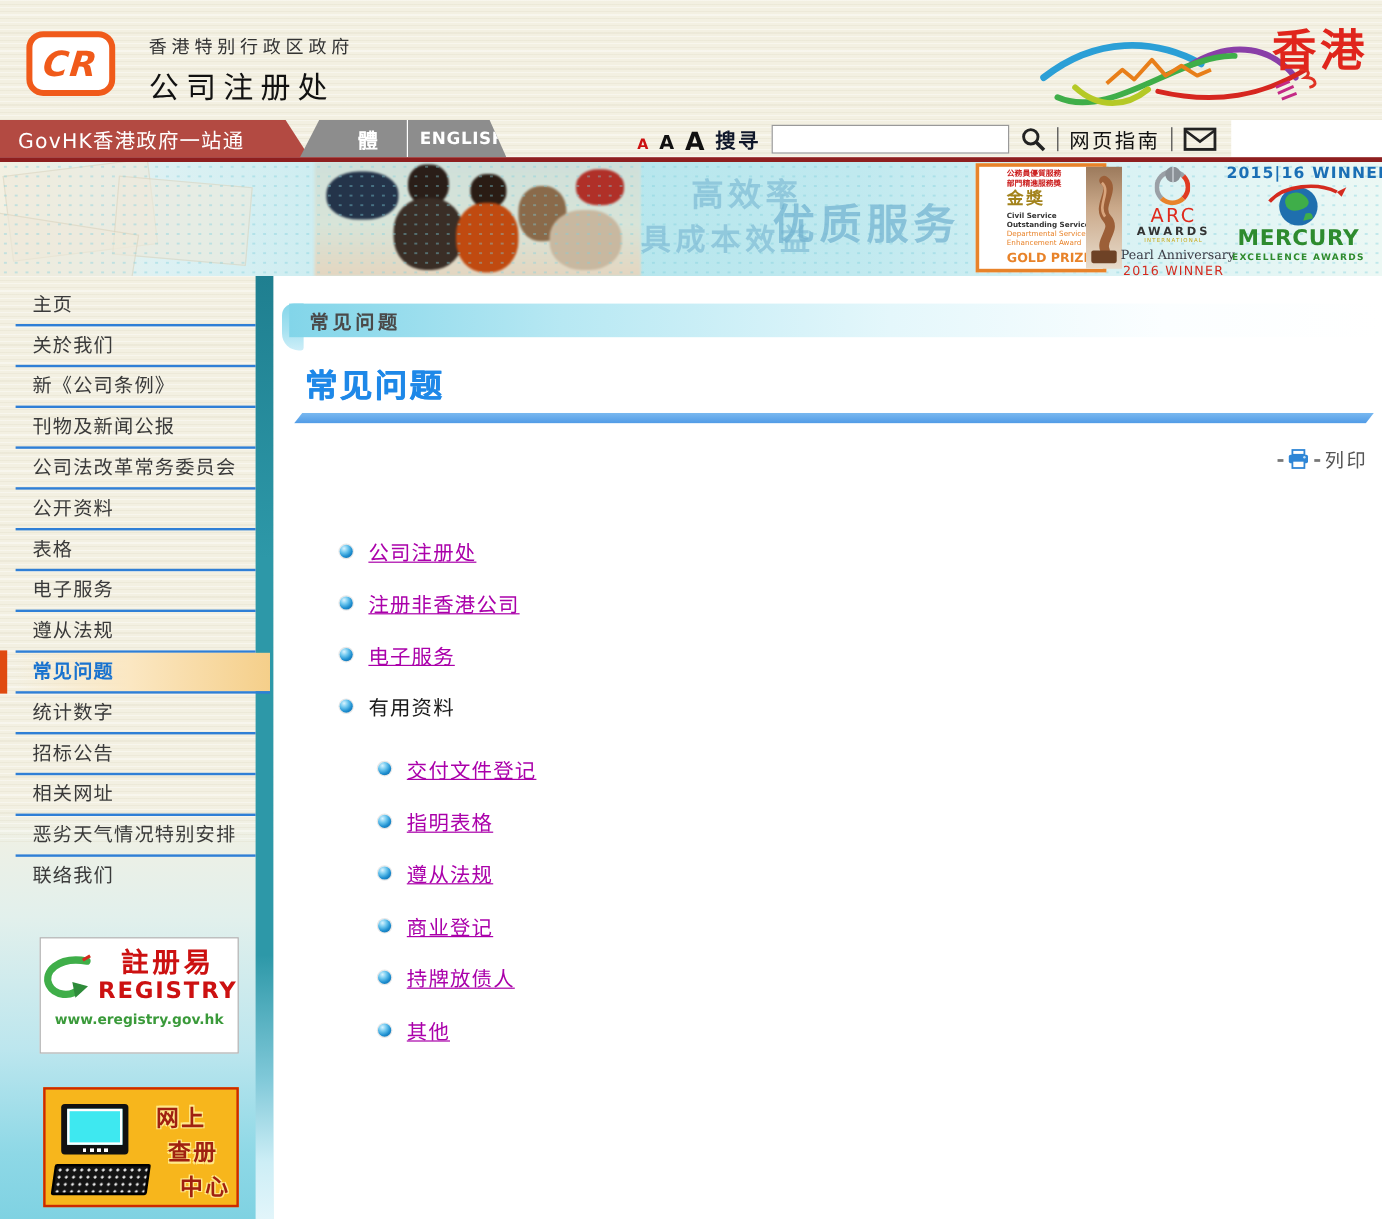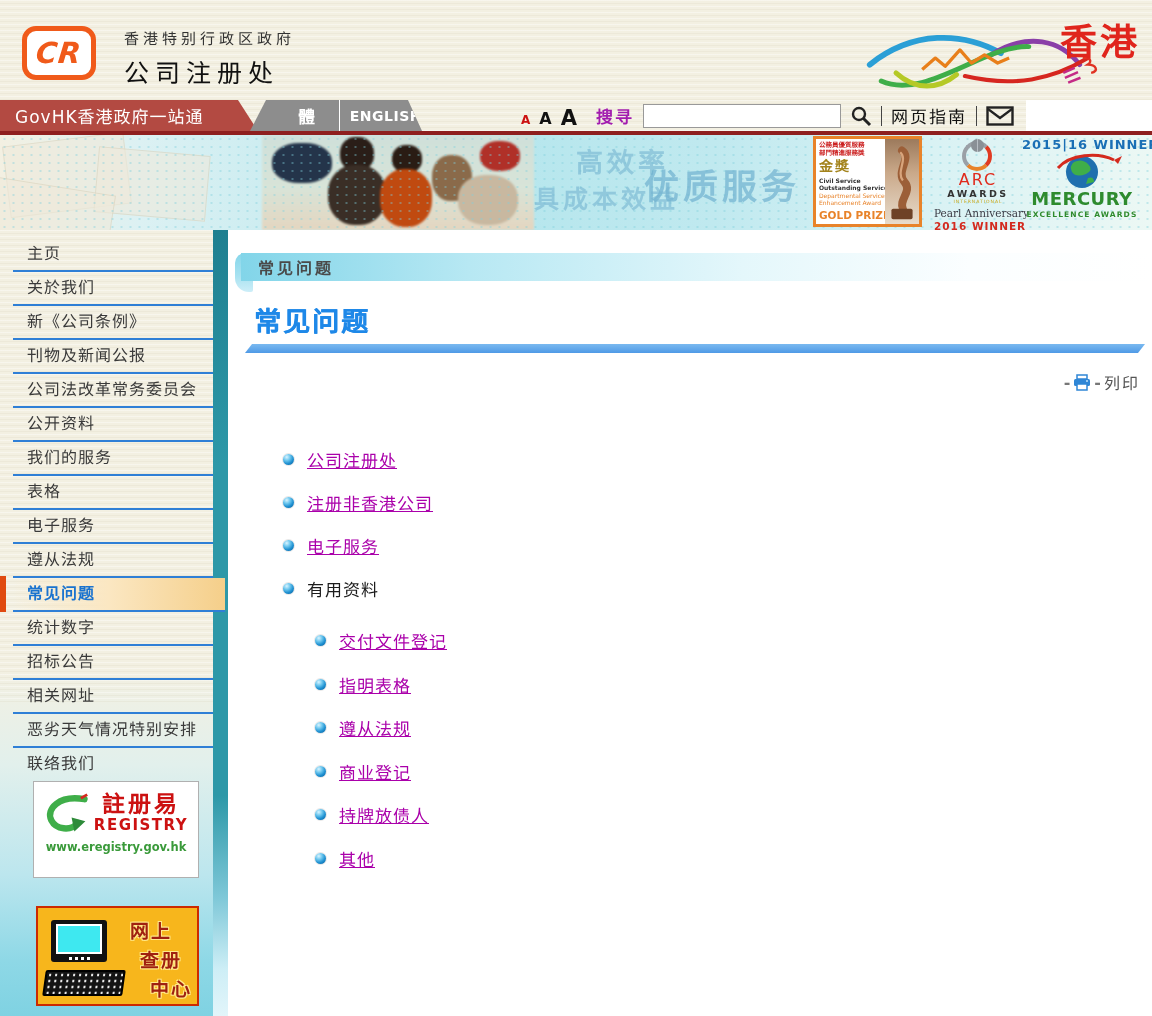--- a/index.html
+++ b/index.html
@@ -26,21 +26,21 @@
   .gov-red span{color:#fff;font-size:17px;margin-left:15px;letter-spacing:1px;white-space:nowrap;}
   .gov-gray{position:absolute;left:250px;top:0;width:172px;height:31px;background:#8d8d8d;
     clip-path:polygon(16px 0,158px 0,172px 100%,0 100%);display:flex;align-items:center;}
   .tab-trad{color:#fff;font-weight:bold;font-size:17px;margin-left:48px;letter-spacing:1px;}
   .tab-div{width:2px;height:31px;background:#fff;margin:0 10px 0 12px;}
   .tab-eng{color:#fff;font-weight:bold;font-size:14px;letter-spacing:.5px;}
   .nav-tools{position:absolute;right:12px;top:0;height:31px;display:flex;align-items:center;gap:9px;}
   .fs-a1{color:#cc1111;font-weight:bold;font-size:12px;align-self:flex-end;margin-bottom:4px;}
   .fs-a2{color:#111;font-weight:bold;font-size:16px;align-self:flex-end;margin-bottom:3px;}
   .fs-a3{color:#111;font-weight:bold;font-size:21px;align-self:flex-end;margin-bottom:1px;}
-  .search-lbl{font-size:17px;font-weight:bold;color:#a21caf;margin-left:10px;letter-spacing:2px;}
+  .search-lbl{font-size:17px;font-weight:bold;color:#0f172a;letter-spacing:2px;}
   .search-input{width:188px;height:22px;border:1px solid #999;background:#fff;font-size:14px;padding:0 4px;}
   .vdiv{width:1px;height:20px;background:#444;}
   .guide-lbl{font-size:17px;color:#111;letter-spacing:2px;}
   .redline{position:absolute;left:0;top:131px;width:1152px;height:4px;background:#8e1f1f;}
 
   
   .banner{position:absolute;left:0;top:135px;width:1152px;height:95px;overflow:hidden;
     background:linear-gradient(90deg,#f3f0e2 0%,#dcf1f3 12%,#b5e6ed 42%,#c0e9ef 62%,#d6f1f4 78%,#ecf8f4 100%);}
   .banner .dots{position:absolute;inset:0;opacity:.4;pointer-events:none;
     background-image:radial-gradient(#7fcfdc 1px,transparent 1.3px);background-size:9px 8px;}
@@ -49,60 +49,60 @@
   .doc2{left:96px;top:16px;width:110px;height:64px;transform:rotate(5deg);}
   .doc3{left:-20px;top:50px;width:130px;height:60px;transform:rotate(9deg);}
   .photo{position:absolute;left:262px;top:0;width:272px;height:95px;filter:blur(1px);
     background:linear-gradient(180deg,#cfe0da 0%,#d8e4d8 55%,#e4d6c0 100%);}
   .blob{position:absolute;border-radius:45%;}
   .wm{position:absolute;font-weight:bold;color:rgba(116,180,208,.6);letter-spacing:4px;white-space:nowrap;}
   .wm1{left:576px;top:6px;font-size:27px;}
   .wm2{left:644px;top:23px;font-size:35px;color:rgba(104,172,204,.65);}
   .wm3{left:534px;top:44px;font-size:25px;}
 
-  .award1{position:absolute;left:813px;top:1px;width:109px;height:91px;background:#fff;border:3px solid #e8832a;box-sizing:border-box;display:flex;}
+  .award1{position:absolute;left:813px;top:1px;width:109px;height:91px;background:#fff;border:3px solid #e8832a;box-sizing:border-box;display:flex;padding-left:20px;}
   .a1-col{width:66px;padding:2px 0 0 3px;line-height:1.25;}
   .a1-cn{font-size:6.5px;color:#cc2222;font-weight:bold;white-space:nowrap;}
   .a1-gold{font-size:14px;color:#a3831c;font-weight:bold;letter-spacing:2px;margin:1px 0;}
   .a1-en1{font-size:6px;color:#333;font-weight:bold;white-space:nowrap;}
   .a1-en2{font-size:6px;color:#e8832a;white-space:nowrap;}
   .a1-prize{font-size:10.5px;color:#e8832a;font-weight:bold;margin-top:2px;white-space:nowrap;}
   .a1-trophy{flex:1;background:linear-gradient(180deg,#9c7a5c 0%,#caa98a 40%,#e8dccc 100%);display:flex;align-items:flex-end;justify-content:center;}
   .award2{position:absolute;left:934px;top:6px;width:88px;height:86px;text-align:center;}
   .arc-logo{width:38px;height:22px;margin:0 auto;position:relative;}
   .arc-ring{position:absolute;left:3px;top:0;width:30px;height:30px;border-radius:50%;
     border:4px solid #9aa0a6;border-bottom-color:#e8832a;border-right-color:#e03a22;box-sizing:border-box;}
   .arc-globe{position:absolute;left:12px;top:-2px;width:13px;height:13px;border-radius:50%;background:#8a9096;
     background-image:linear-gradient(90deg,transparent 45%,#b8bec4 45% 55%,transparent 55%);}
   .a2-arc{font-size:16px;font-weight:normal;color:#e02a1c;letter-spacing:2px;line-height:1;margin-top:9px;}
   .a2-awards{font-size:9.5px;font-weight:bold;color:#333;letter-spacing:2.5px;line-height:1.2;}
   .a2-intl{font-size:4.5px;color:#c8a818;letter-spacing:1px;line-height:1.2;}
   .a2-pearl{font-family:"DejaVu Serif","Liberation Serif",serif;font-size:10.5px;color:#3a3a44;margin-top:2px;white-space:nowrap;}
-  .a2-winner{font-size:10.5px;color:#d42a1e;font-weight:bold;letter-spacing:1px;margin-top:1px;white-space:nowrap;}
+  .a2-winner{font-size:10.5px;color:#d42a1e;font-weight:normal;letter-spacing:1px;margin-top:1px;white-space:nowrap;}
   .award3{position:absolute;left:1022px;top:2px;width:120px;height:92px;text-align:center;}
   .a3-winner{font-size:13px;font-weight:bold;color:#1a6fb5;letter-spacing:1px;white-space:nowrap;}
   .a3-globe{margin:0 auto;width:92px;height:38px;position:relative;}
   .a3-name{font-size:18px;font-weight:bold;color:#2e8b2e;letter-spacing:.5px;line-height:1;}
   .a3-sub{font-size:7.5px;font-weight:bold;color:#2e8b2e;letter-spacing:1.1px;margin-top:2px;}
 
   
   .sidebar{position:absolute;left:0;top:230px;width:228px;height:786px;
     background:linear-gradient(180deg,#f3f0e2 0%,#f3f0e2 56%,#e2f0ec 68%,#bce6ee 82%,#8ed8e6 93%,#7fd2e2 100%);}
   .tealbar{position:absolute;right:0;top:0;width:15px;height:786px;
     background:linear-gradient(180deg,#1f7f90 0%,#2d98a8 30%,#2d98a8 72%,#7fc8d8 85%,#cdeef6 94%,#e2f5fa 100%);}
   .menu{position:absolute;left:13px;top:8px;width:200px;}
   .mi{position:relative;box-sizing:border-box;padding:6px 2px 6px 14px;font-size:16px;color:#3a3a3a;letter-spacing:1px;line-height:1.25;border-bottom:2px solid #2f7fd6;cursor:pointer;}
   .mi:last-child{border-bottom:none;}
   .mi.active{color:#1a73cf;font-weight:bold;margin-right:-12px;padding-right:14px;
     background:linear-gradient(90deg,rgba(255,255,255,0) 0%,#fbe7c2 45%,#f5cf8a 100%);}
   .mi.active::before{content:"";position:absolute;left:-13px;top:-2px;bottom:-2px;width:6px;background:#e04a10;}
   .ereg{position:absolute;left:33px;top:551px;width:166px;height:97px;background:#fff;border:1px solid #b0b0b0;box-sizing:border-box;text-align:center;cursor:pointer;}
   .ereg-row{display:flex;align-items:center;justify-content:center;gap:4px;margin-top:10px;}
   .ereg-cn{font-size:23px;font-weight:bold;color:#cc1111;letter-spacing:3px;line-height:1;}
-  .ereg-en{font-size:15px;font-weight:bold;color:#cc1111;letter-spacing:1.5px;line-height:1;margin-top:2px;text-align:center;}
+  .ereg-en{font-size:19px;font-weight:bold;color:#cc1111;letter-spacing:1.5px;line-height:1;margin-top:2px;text-align:center;}
   .ereg-url{font-size:11.5px;font-weight:bold;color:#3a9a3a;margin-top:6px;}
   .osc{position:absolute;left:36px;top:676px;width:163px;height:100px;background:#f7b61c;border:2px solid #cc2a00;box-sizing:border-box;cursor:pointer;}
   .monitor{position:absolute;left:13px;top:12px;width:56px;height:42px;background:#111;border-radius:3px;}
   .screen{position:absolute;left:5px;top:4px;width:46px;height:30px;background:#3ee8f0;border:2px solid #fff;box-sizing:border-box;}
   .mbtns{position:absolute;left:18px;bottom:2px;width:22px;height:3px;background:repeating-linear-gradient(90deg,#fff 0 3px,#111 3px 6px);}
   .kbd{position:absolute;left:6px;top:62px;width:76px;height:22px;background:#141414;border:2px solid #000;border-radius:2px;
     background-image:radial-gradient(#e8e8e8 1px,transparent 1.4px);background-size:6px 6px;transform:skewX(-8deg);}
   .osc-t{position:absolute;font-size:19px;font-weight:bold;color:#a02010;letter-spacing:2px;
     text-shadow:-1px -1px 0 #ffe98a,1px -1px 0 #ffe98a,-1px 1px 0 #ffe98a,1px 1px 0 #ffe98a;}
   .osc-t1{left:92px;top:8px;} .osc-t2{left:102px;top:37px;} .osc-t3{left:112px;top:66px;}
@@ -261,21 +261,20 @@
   <div class="sidebar">
     <div class="stripes" style="height:60%;"></div>
     <div class="tealbar"></div>
     <div class="menu">
       <div class="mi">主页</div>
       <div class="mi">关於我们</div>
       <div class="mi">新《公司条例》</div>
       <div class="mi">刊物及新闻公报</div>
       <div class="mi">公司法改革常务委员会</div>
       <div class="mi">公开资料</div>
-      <div class="mi">我们的服务</div>
       <div class="mi">表格</div>
       <div class="mi">电子服务</div>
       <div class="mi">遵从法规</div>
       <div class="mi active">常见问题</div>
       <div class="mi">统计数字</div>
       <div class="mi">招标公告</div>
       <div class="mi">相关网址</div>
       <div class="mi">恶劣天气情况特别安排</div>
       <div class="mi">联络我们</div>
     </div>

